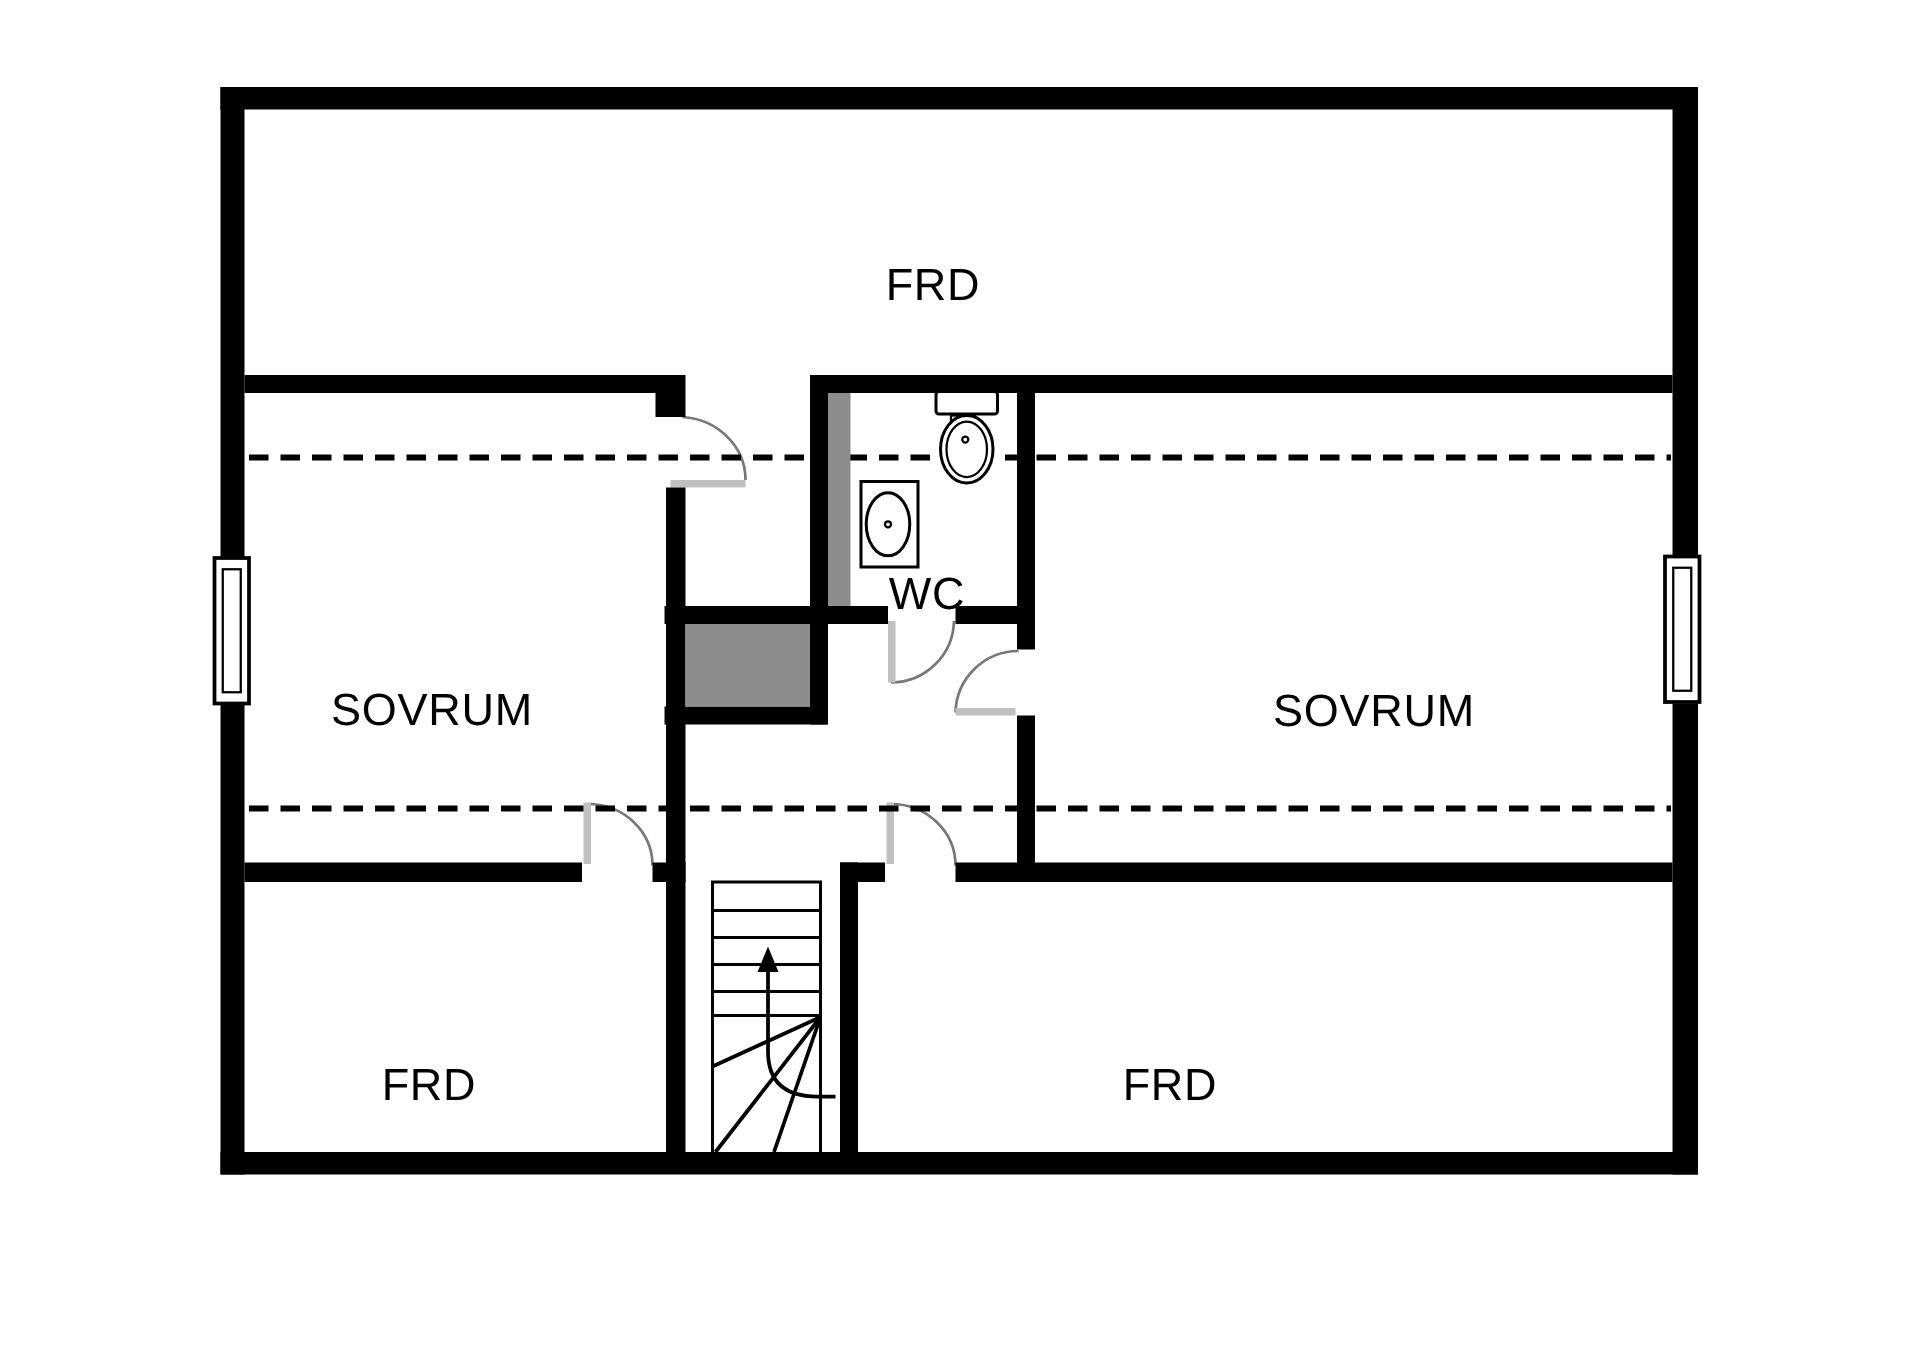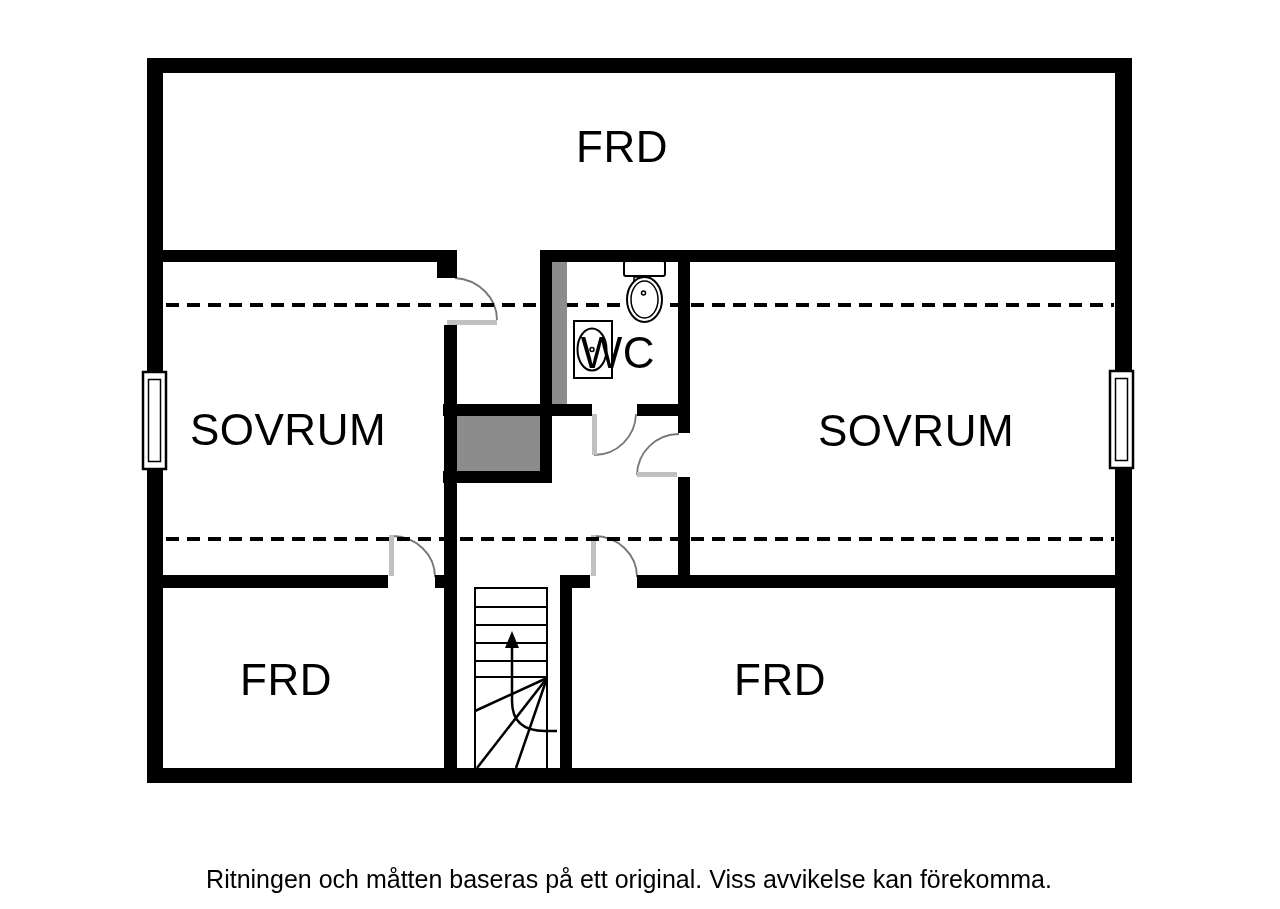--- a/index.html
+++ b/index.html
@@ -16,25 +16,26 @@
     overflow: hidden;
   }
   #plan-svg {
     position: absolute;
     left: 0;
     top: 0;
   }
   .room-label {
     position: absolute;
     transform: translate(-50%, -50%);
-    font-size: 44px;
+    font-size: 30px;
     color: #000;
     white-space: nowrap;
     letter-spacing: 0.5px;
     line-height: 1;
+    margin-top: 44px;
   }
   .caption {
     position: absolute;
     left: 191px;
     top: 864px;
     width: 876px;
     text-align: center;
     font-size: 25px;
     color: #000;
     line-height: 1.2;
@@ -149,15 +150,14 @@
   <div class="room-label" style="left:288px; top:430px;">SOVRUM</div>
 
   <div class="room-label" style="left:618px; top:353px;">WC</div>
 
   <div class="room-label" style="left:916px; top:431px;">SOVRUM</div>
 
   <div class="room-label" style="left:286px; top:680px;">FRD</div>
 
   <div class="room-label" style="left:780px; top:680px;">FRD</div>
 
-  <div class="caption">Ritningen och måtten baseras på ett original. Viss avvikelse kan förekomma.</div>
 
 </div>
 
 </body></html>

